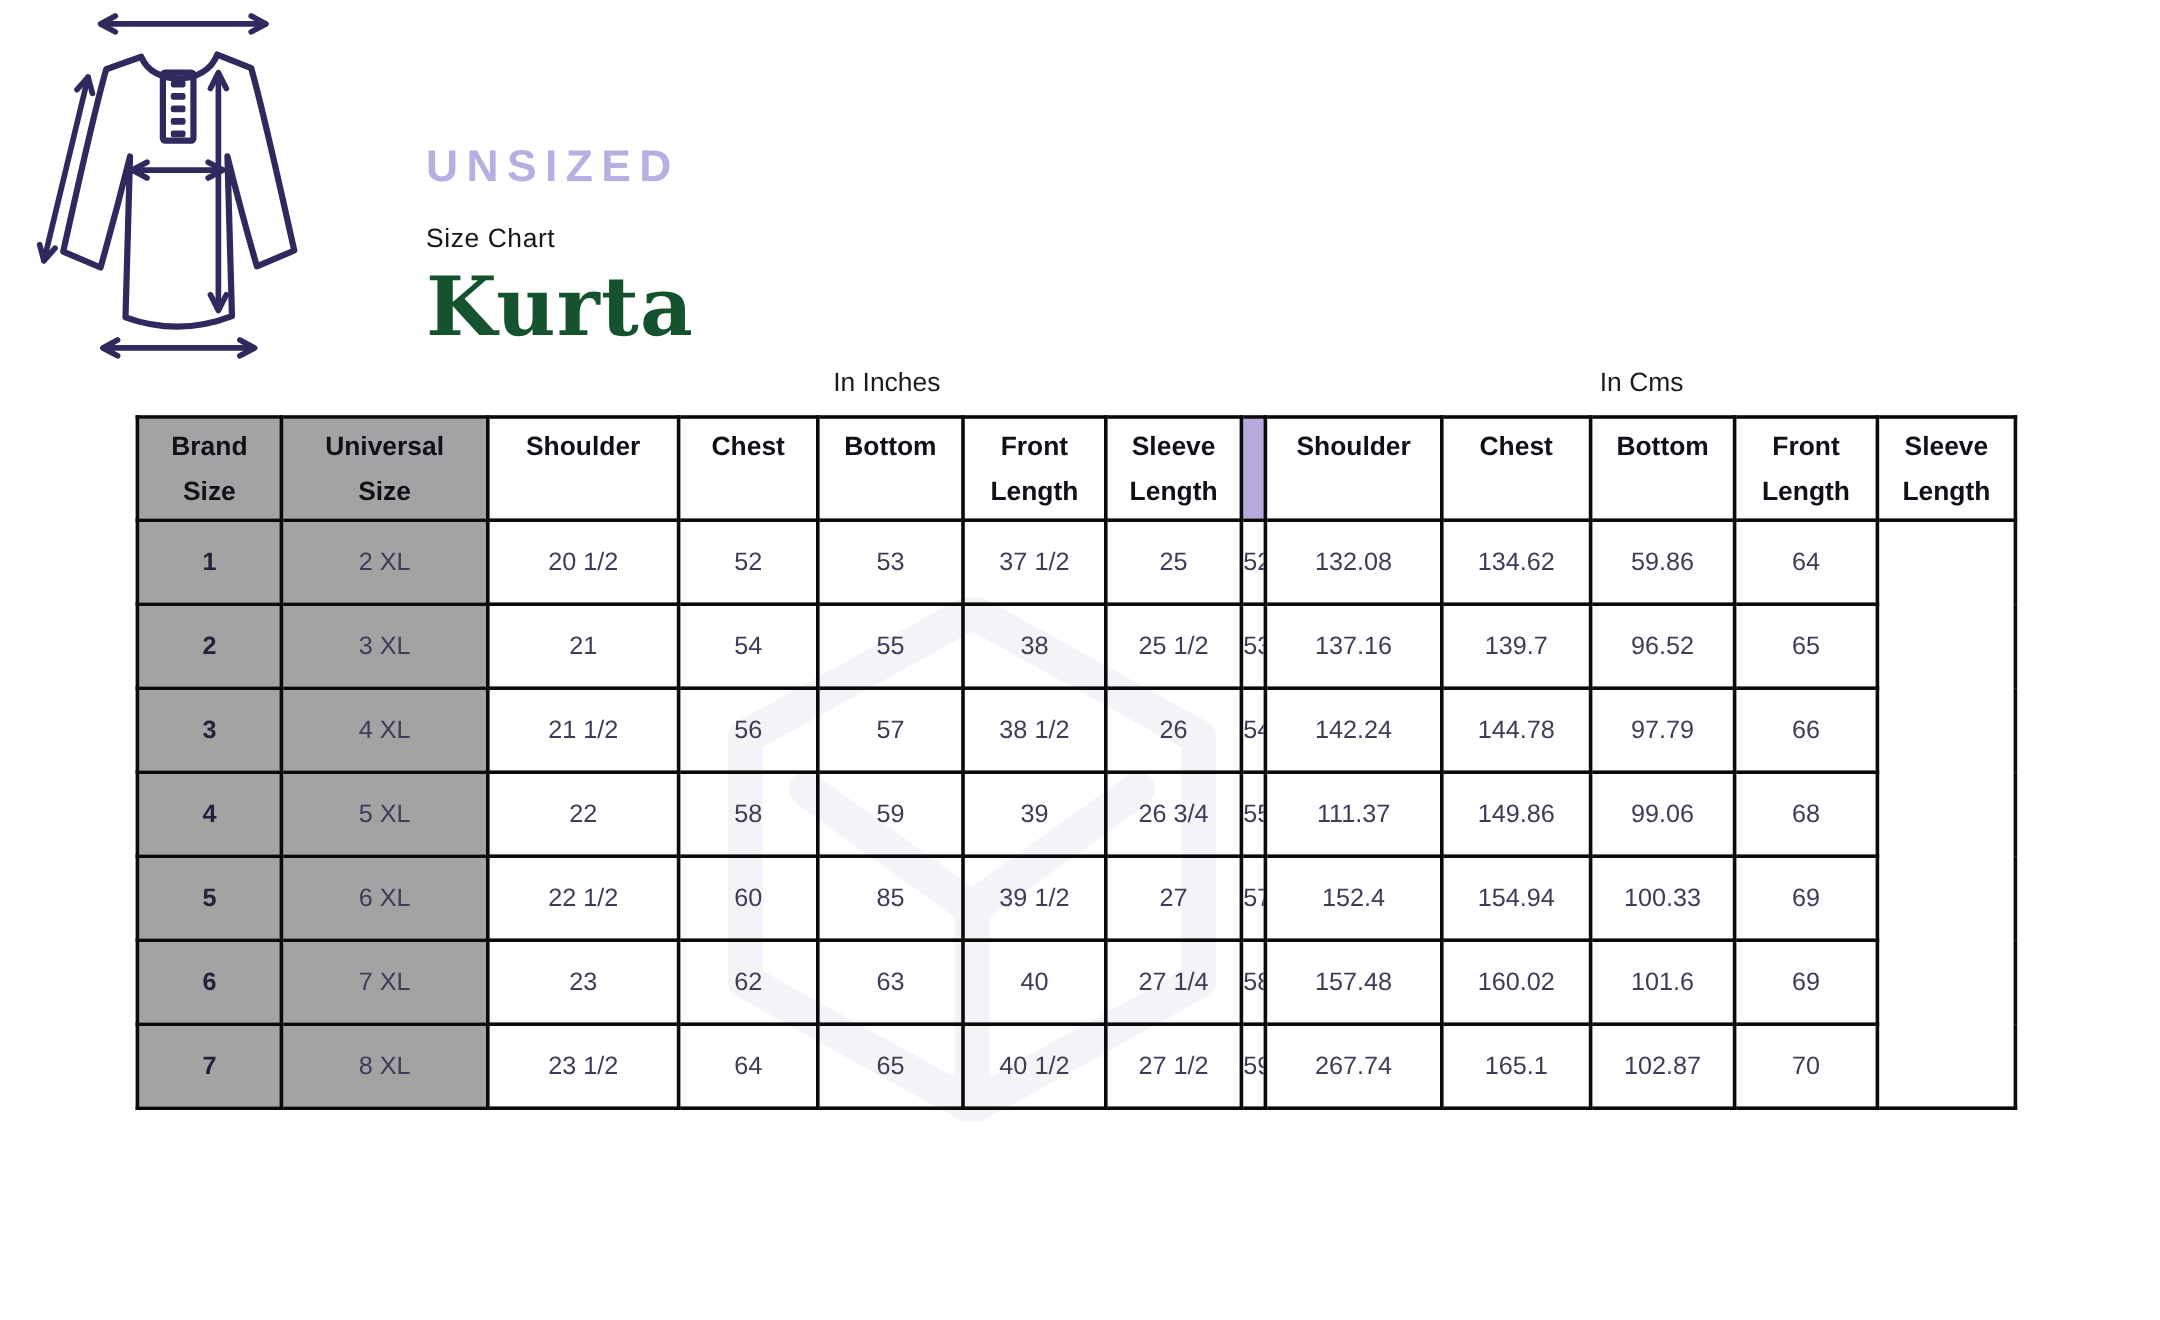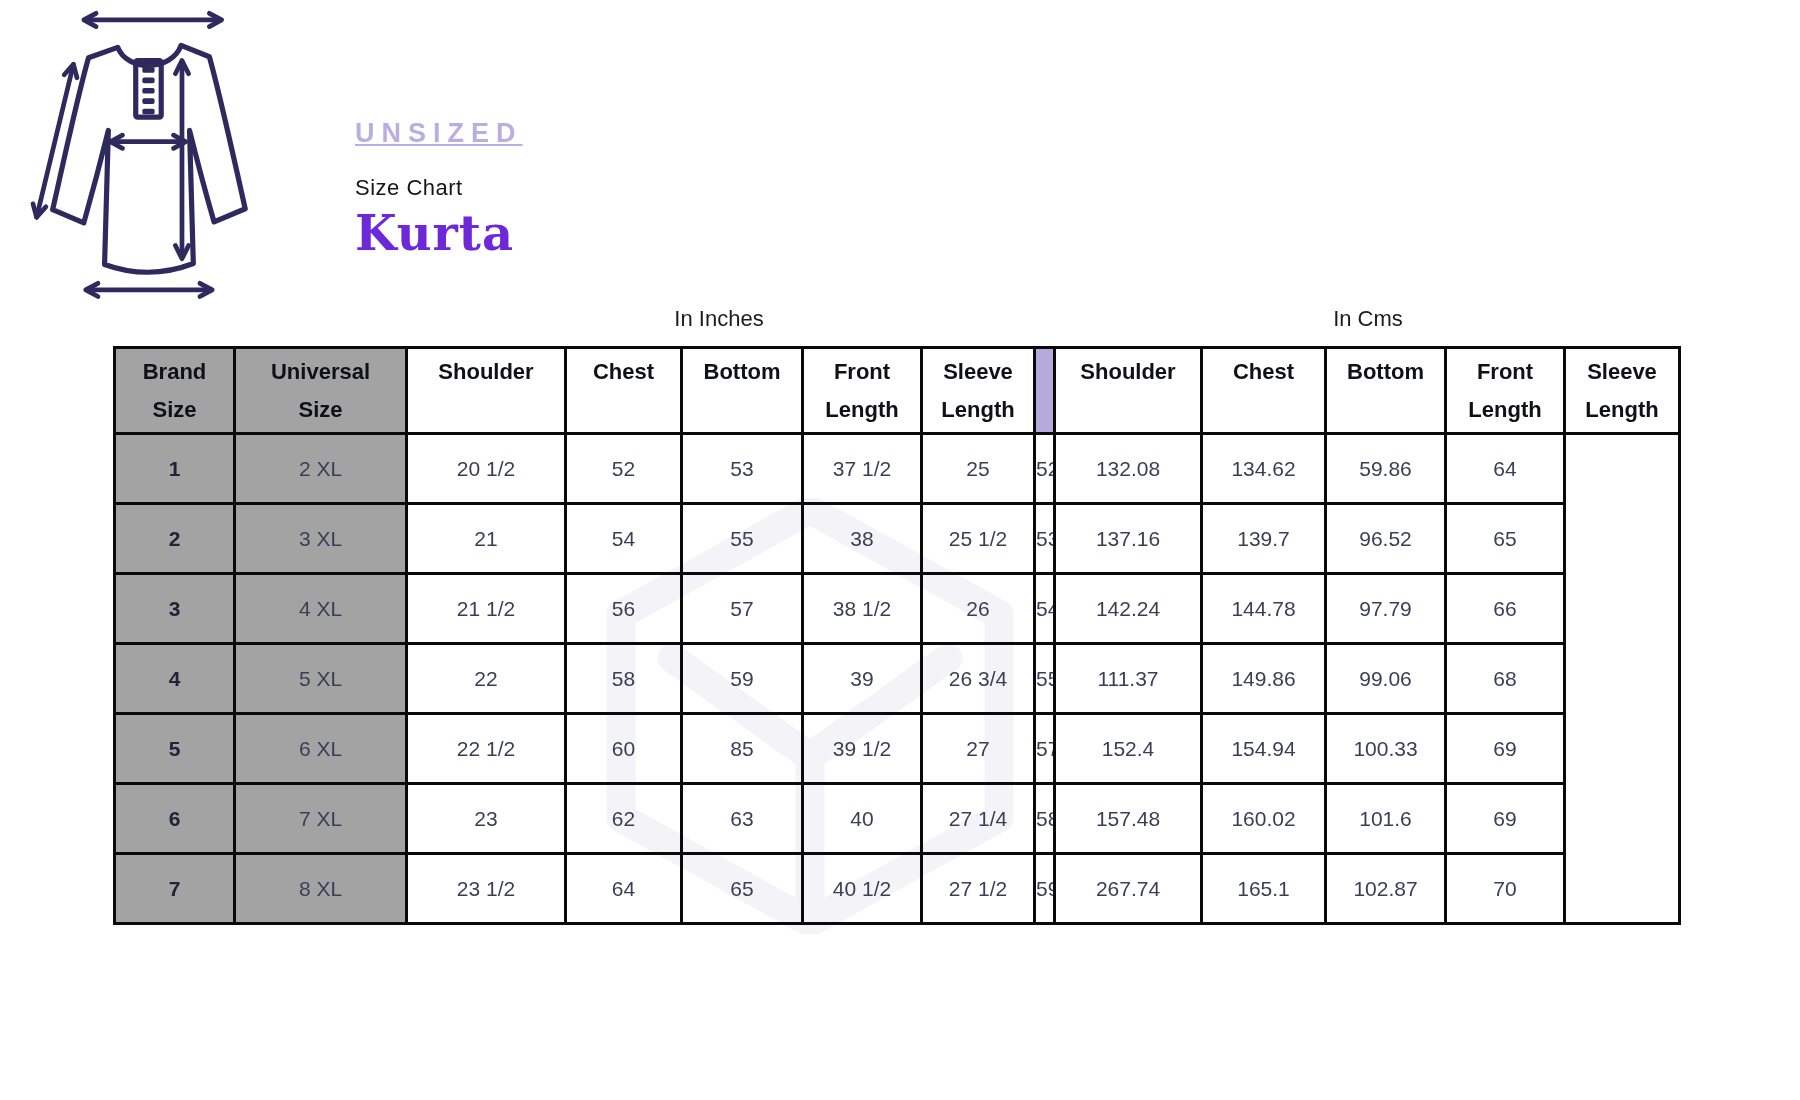--- a/index.html
+++ b/index.html
@@ -5,33 +5,33 @@
   * { margin:0; padding:0; box-sizing:border-box; }
   html,body { background:#ffffff; }
   body { width:1800px; height:1100px; font-family:"Liberation Sans", sans-serif; position:relative; overflow:hidden; }
   .canvas { position:relative; width:1800px; height:1100px; background:#fff; }
 
   
   .illustration { position:absolute; left:30px; top:6px; width:236px; height:296px; }
 
   
   .brand-block { position:absolute; left:355px; top:118px; }
-  .logo { font-size:27px; font-weight:700; letter-spacing:7px; color:#b9aee2;text-decoration:underline; }
+  .logo { font-size:37px; font-weight:700; letter-spacing:7px; color:#b9aee2; }
   .subtitle { margin-top:26px; font-size:22px; color:#161616; letter-spacing:.5px; }
-  .title { margin-top:4px; font-size:48px; font-weight:700;
-           font-family:"DejaVu Serif","Liberation Serif",serif; color:#6d28d9; letter-spacing:1px; }
+  .title { margin-top:4px; font-size:68px; font-weight:700;
+           font-family:"DejaVu Serif","Liberation Serif",serif; color:#14532d; letter-spacing:1px; }
 
   
   .watermark { position:absolute; left:590px; top:498px; width:440px; height:436px; opacity:.07; pointer-events:none; }
 
   
   .table-wrap { position:absolute; left:113px; top:300px; width:1565px; }
   .group-label { position:absolute; top:6px; font-size:22px; color:#1b1b1b;
                  transform:translateX(-50%); white-space:nowrap; }
-  .gl-inches { left:606px; }
+  .gl-inches { left:626px; }
   .gl-cms { left:1255px; }
 
   table.size-table { border-collapse:collapse; table-layout:fixed; width:1565px;
                      margin-top:46px; border:3px solid #0a0a0a; }
   .size-table th, .size-table td { border:3px solid #0a0a0a; overflow:hidden; }
   .size-table thead tr { height:86px; }
   .size-table tbody tr { height:70px; }
   .size-table th { font-size:22px; color:#101018; vertical-align:top; padding:0; font-weight:700; }
   .hdr { height:80px; display:flex; flex-direction:column; justify-content:space-between;
          align-items:center; padding:12px 2px 8px; }

